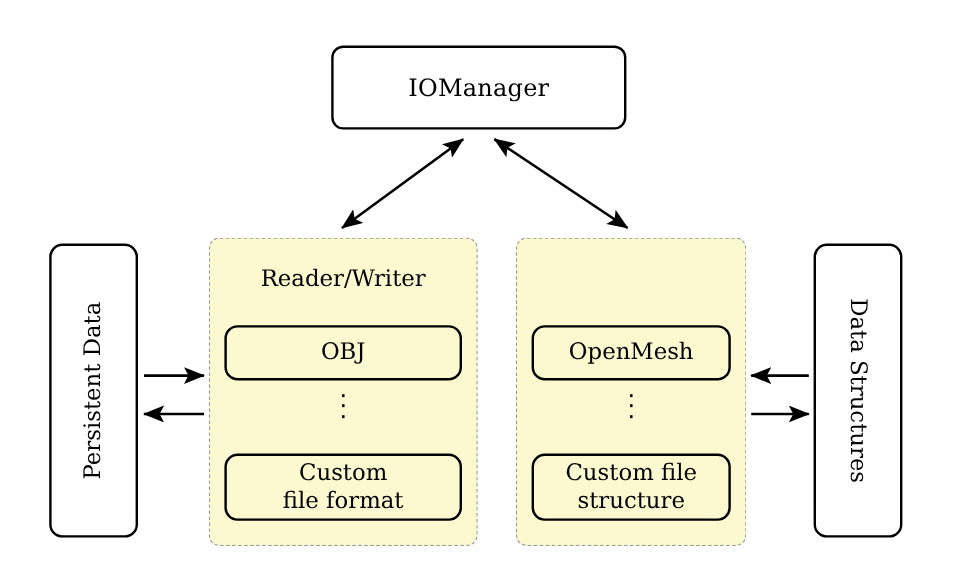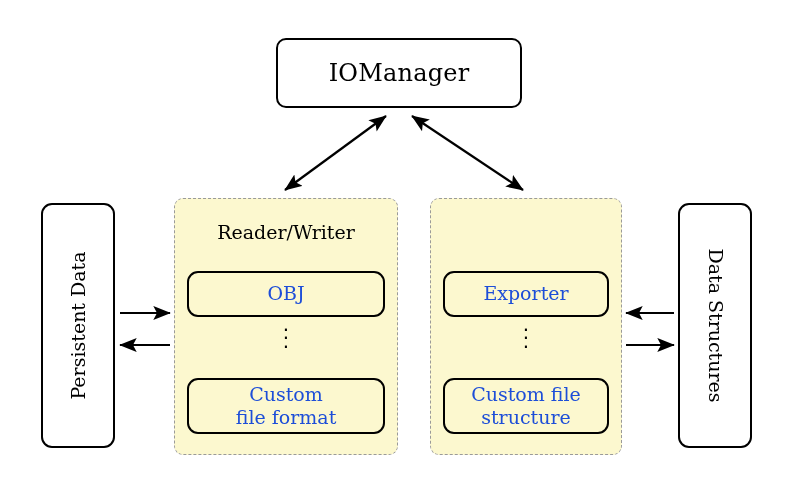--- a/index.html
+++ b/index.html
@@ -28,21 +28,21 @@
     justify-content: center;
     text-align: center;
     color: #000000;
   }
 
   .manager-box {
     left: 276px;
     top: 38px;
     width: 246px;
     height: 70px;
-    font-size: 24px;
+    font-size: 20px;
     letter-spacing: 0.2px;
   }
 
   .side-box {
     width: 74px;
     height: 245px;
     border-width: 2.6px;
     border-radius: 11px;
     font-size: 19px;
   }
@@ -82,21 +82,21 @@
     box-sizing: border-box;
     border: 2.6px solid #000000;
     border-radius: 11px;
     background: #fcf8cf;
     display: flex;
     align-items: center;
     justify-content: center;
     text-align: center;
     font-size: 19px;
     line-height: 1.22;
-    color: #1d4ed8;
+    color: #000000;
   }
   .inner-top {
     left: 12px;
     right: 12px;
     top: 72px;
     height: 46px;
   }
   .inner-bottom {
     left: 12px;
     right: 12px;
@@ -164,21 +164,21 @@
       <span>
         <span>Custom</span><br>
         <span>file format</span>
       </span>
     </div>
   </div>
 
   <div class="group-panel group-right">
 
     <div class="inner-box inner-top">
-      <span>Exporter</span>
+      <span>OpenMesh</span>
     </div>
 
     <div class="ellipsis-v">
       <span>·</span>
         <span>·</span>
         <span>·</span>
     </div>
 
     <div class="inner-box inner-bottom">
       <span>

